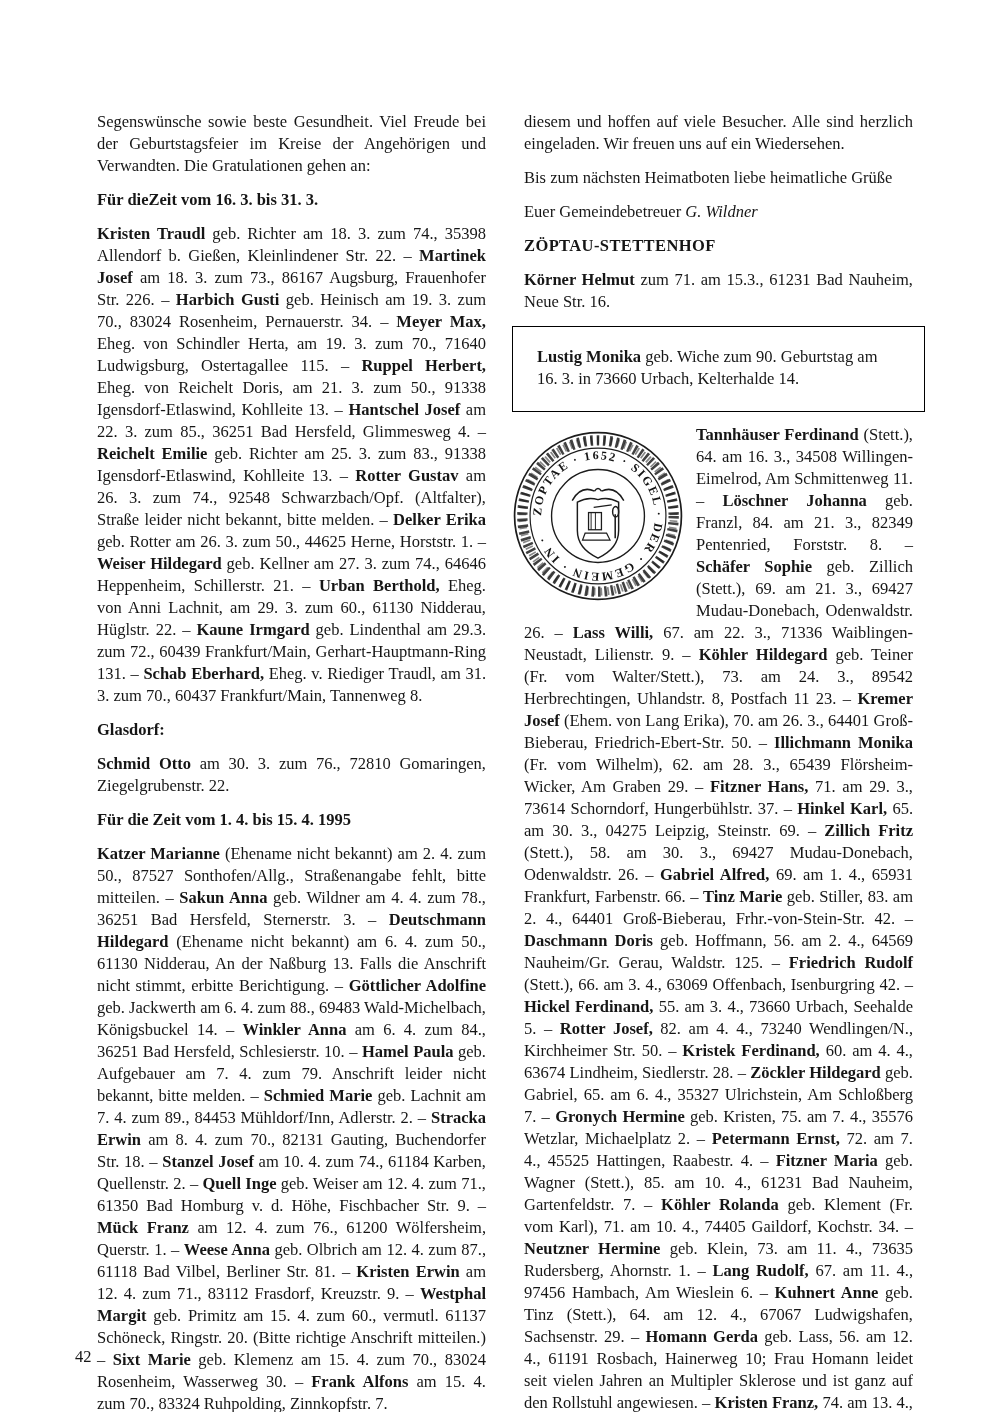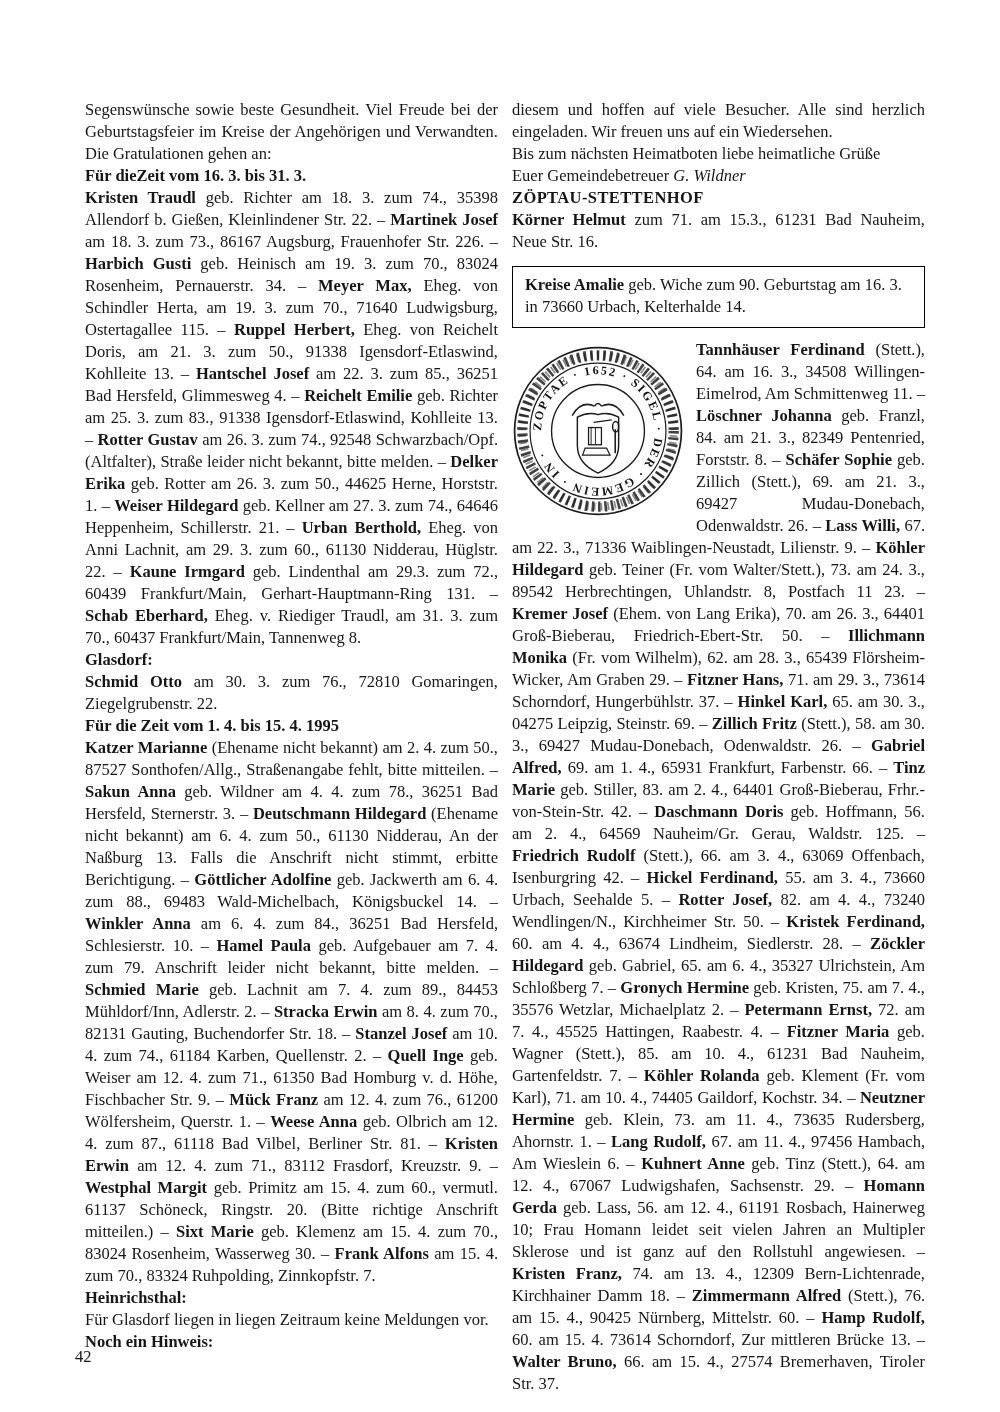--- a/index.html
+++ b/index.html
@@ -12,21 +12,21 @@
     font-family:"Liberation Serif", serif;
     overflow:hidden;
   }
   .columns {
     display:flex;
     gap:14px;
     padding:99px 75px 0 85px;
     align-items:flex-start;
   }
   .col { flex:0 0 413px; width:413px; }
-  .col p { margin:0; font-size:16.5px; line-height:22px; text-align:justify; }
+  .col p { margin:12px; font-size:16.5px; line-height:22px; text-align:justify; }
   .h {
     font-weight:bold; font-size:16.5px; line-height:22px;
     margin:10px 0 0 0; text-align:left;
   }
   .h-first { margin-top:10px; }
   .gap-top { margin-top:10px; }
   .nojust { text-align:center; }
   .sig { text-align:right; }
   .center-h {
     text-align:center; font-weight:bold;
@@ -82,21 +82,21 @@
 
     <div class="col">
       <p>diesem und hoffen auf viele Besucher. Alle sind herzlich eingeladen. Wir freuen uns auf ein Wiedersehen.</p>
       <p class="nojust">Bis zum nächsten Heimatboten liebe heimatliche Grüße</p>
       <p class="sig">Euer Gemeindebetreuer <i>G. Wildner</i></p>
 
       <p class="center-h">ZÖPTAU-STETTENHOF</p>
       <p><b>Körner Helmut</b> zum 71. am 15.3., 61231 Bad Nauheim, Neue Str. 16.</p>
 
       <div class="box">
-        <p><b>Kreise Amalie</b> geb. Wiche zum 90. Geburtstag am 16. 3. in 73660 Urbach, Kelterhalde 14.</p>
+        <p><b>Lustig Monika</b> geb. Wiche zum 90. Geburtstag am 16. 3. in 73660 Urbach, Kelterhalde 14.</p>
       </div>
 
       <div class="seal-block">
         <svg class="seal" viewBox="0 0 200 200" aria-hidden="true">
           <circle cx="100" cy="100" r="97" fill="none" stroke="#1c1c1c" stroke-width="2"></circle>
           <circle cx="100" cy="100" r="88" fill="none" stroke="#111" stroke-width="12" stroke-dasharray="3 4.5" opacity="0.8"></circle>
           <circle cx="100" cy="100" r="88" fill="none" stroke="#111" stroke-width="9" stroke-dasharray="2 6" stroke-dashoffset="3" opacity="0.5"></circle>
           <circle cx="100" cy="100" r="79" fill="none" stroke="#1c1c1c" stroke-width="1.4"></circle>
           <circle cx="100" cy="100" r="54" fill="none" stroke="#1c1c1c" stroke-width="1.6"></circle>
           <path id="sealring" d="M 34,100 A 66,66 0 0,1 166,100 A 66,66 0 0,1 34,100" fill="none"></path>

